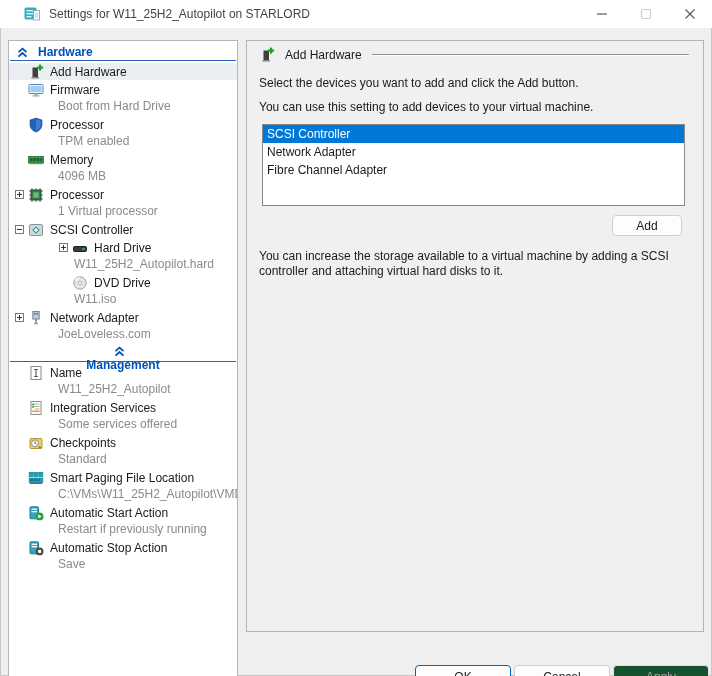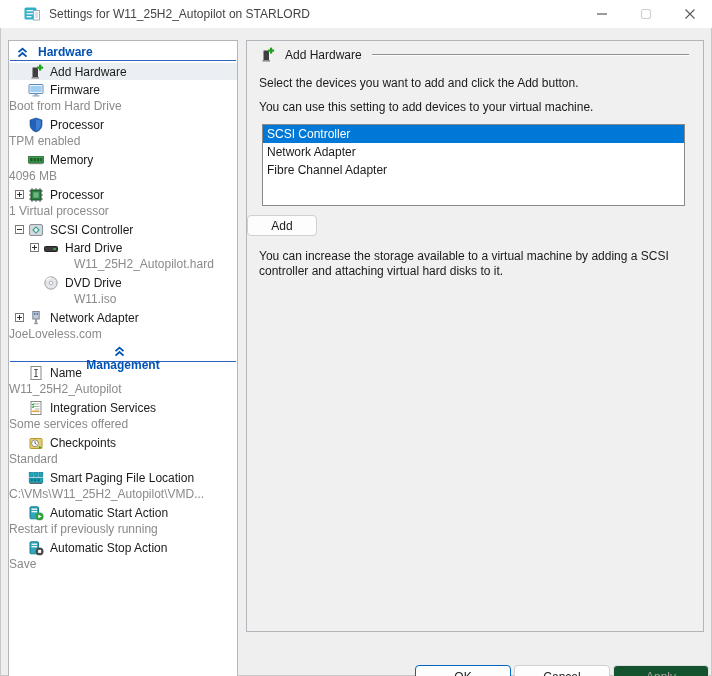--- a/index.html
+++ b/index.html
@@ -24,38 +24,38 @@
     background:#f0f0f0; border:1px solid #b2b6ba; }
   
   .section-header { display:flex; align-items:center; height:17px; padding:0 4px;
     border-bottom:1px solid #2e62c0; margin:1px 1px 2px 1px; }
   .section-header .chev { width:13px; height:13px; margin:0 9px 0 2px; flex:none; }
   .section-header .sec-label { color:#0052b4; font-weight:bold; }
   .sb-row { display:flex; align-items:center; height:17px; margin:1px 0; position:relative; }
   .sb-row.selected { background:#ebeff3; }
   .slot-exp { width:19px; padding-left:6px; flex:none; display:flex; align-items:center; }
   .slot-exp svg { width:9px; height:9px; }
-  .nested { padding-left:15px; }
+  .nested { padding-left:44px; }
   .sb-icon { width:16px; height:16px; flex:none; }
   .sb-label { margin-left:6px; white-space:nowrap; }
-  .sb-sub { height:15px; line-height:15px; color:#8a8a8a;
+  .sb-sub { height:15px; line-height:15px; padding-left:49px; color:#8a8a8a;
     white-space:nowrap; overflow:hidden; margin-bottom:2px; }
   .sb-sub.nested-sub { padding-left:65px; }
   
   .panel-header { display:flex; align-items:center; padding:6px 12px 4px 12px; }
   .panel-header .ph-icon { width:16px; height:16px; flex:none; }
   .panel-header .ph-label { margin-left:10px; white-space:nowrap; }
   .panel-header .rule { flex:1; height:2px; margin-left:10px; margin-right:2px;
     border-top:1px solid #8f8f8f; border-bottom:1px solid #ffffff; }
   .panel-text { margin:9px 14px 0 12px; line-height:15px; }
   .devlist { margin:9px 18px 0 15px; height:82px; background:#ffffff;
     border:1px solid #8a8a8a; overflow:hidden; }
   .dev-row { height:18px; line-height:18px; padding-left:4px; white-space:nowrap; }
   .dev-row.selected { background:#0078d7; color:#ffffff; }
-  .add-row { display:flex; justify-content:flex-start; margin:9px 21px 0 0; }
+  .add-row { display:flex; justify-content:flex-end; margin:9px 21px 0 0; }
   .btn { font-family:inherit; font-size:12px; background:#fdfdfd; border:1px solid #d0d0d0;
     border-radius:4px; color:#1a1a1a; }
   .add-btn { width:70px; height:21px; }
   
   .footer-btn { position:absolute; top:665px; width:96px; height:23px; }
   .ok-btn { left:415px; border:1px solid #0067c0; }
   .cancel-btn { left:514px; }
   .apply-btn { left:613px; background:#14532d; border:1px solid #e0e0e0; color:#a6a6a6; }
 </style>
 </head>

